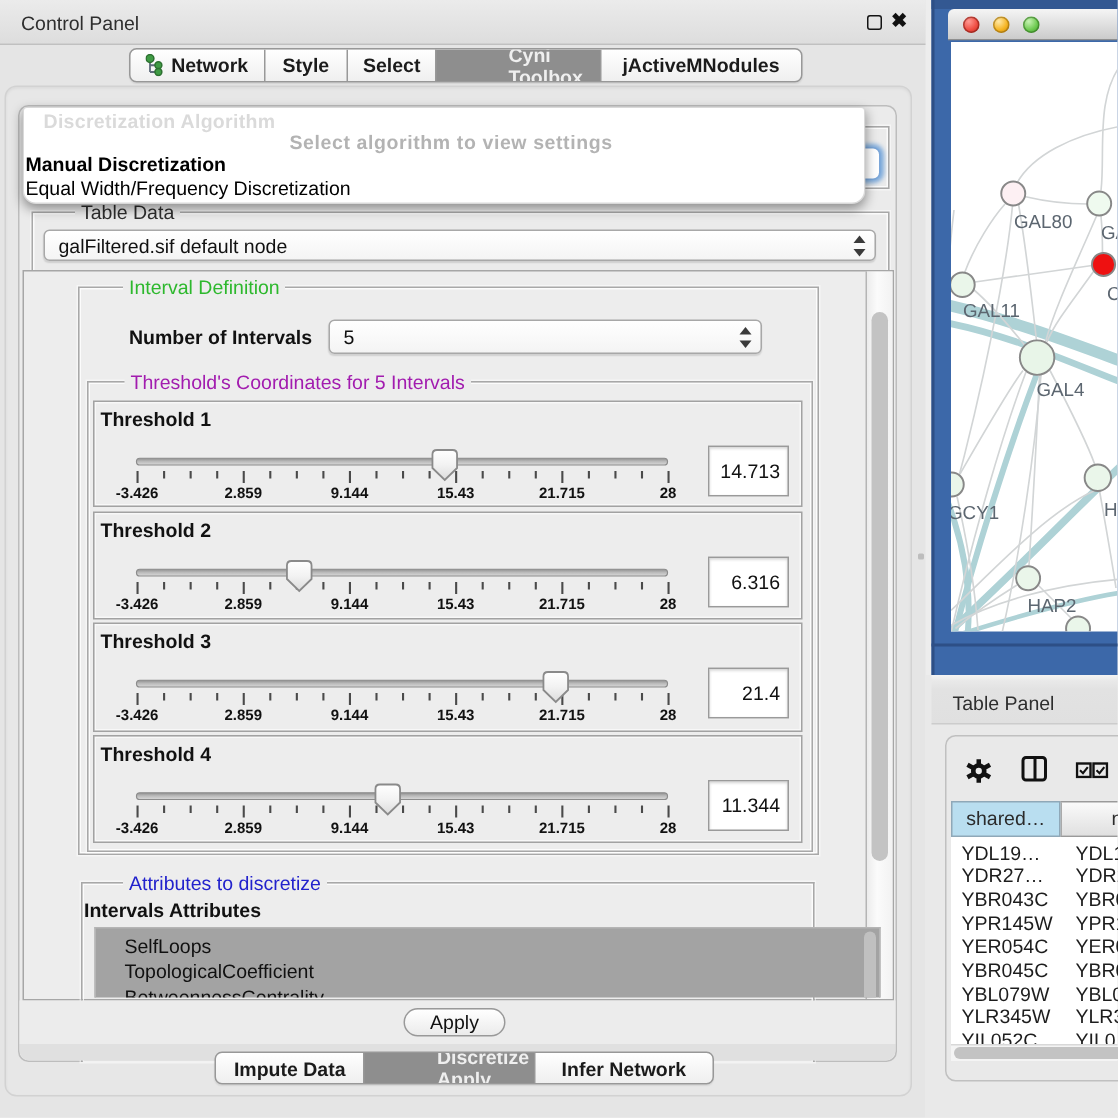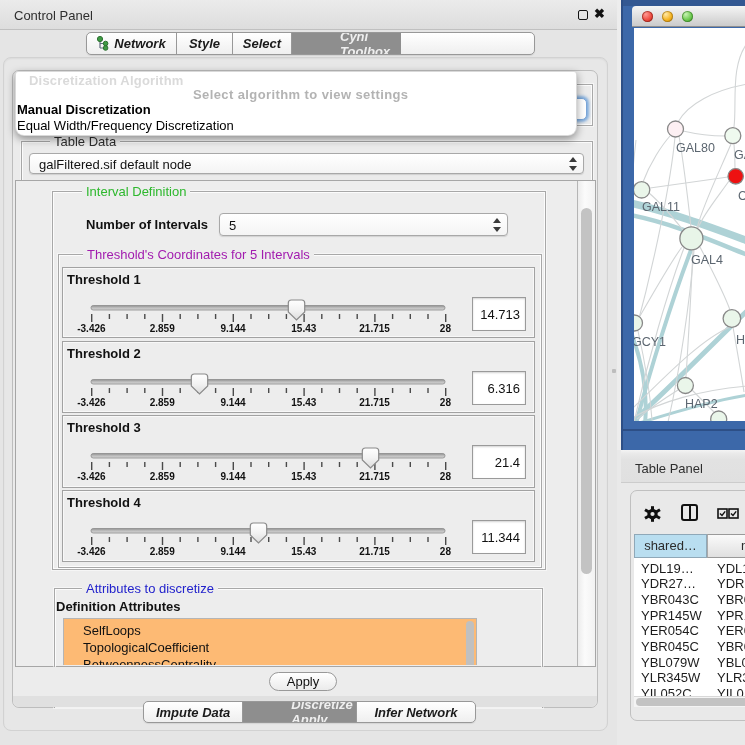--- a/index.html
+++ b/index.html
@@ -10,21 +10,21 @@
 .tfield { position:absolute; left:472px; width:54px; height:34px; background:#fff; border:1px solid #9a9a9a; box-shadow:inset 0 1px 2px rgba(0,0,0,0.18); }
 .tfield span { position:absolute; right:5px; top:50%; transform:translateY(-50%); font-size:13px; color:#111; }
 .group { position:absolute; border:1px solid #a8a8a8; box-shadow:inset 0 0 0 1px rgba(255,255,255,0.8), 0 0 0 1px rgba(255,255,255,0.5); }
 .gtitle { position:absolute; font-size:13px; padding:0 4px; white-space:nowrap;margin-left:25px; }
 .combo { position:absolute; background:linear-gradient(#ffffff,#f4f4f4); border:1px solid #a8a8a8; border-radius:4px; box-shadow:0 1px 1px rgba(0,0,0,0.12); }
 .combo .txt { position:absolute; left:9px; top:50%; transform:translateY(-50%); font-size:13px; color:#111; white-space:nowrap; }
 .arrows { position:absolute; right:6px; top:50%; transform:translateY(-50%); width:9px; height:14px; }
 .arrows .up { position:absolute; left:1px; top:0; width:0; height:0; border-left:4px solid transparent; border-right:4px solid transparent; border-bottom:5px solid #3a3a3a; }
 .arrows .dn { position:absolute; left:1px; bottom:0; width:0; height:0; border-left:4px solid transparent; border-right:4px solid transparent; border-top:5px solid #3a3a3a; }
 .seg { position:absolute; display:flex; border:1px solid #989898; border-radius:5px; overflow:hidden; background:linear-gradient(#ffffff,#efefef); box-shadow:0 1px 1px rgba(0,0,0,0.08); }
-.seg div { height:100%; display:flex; align-items:center; justify-content:center; font-size:13px; font-weight:bold; color:#1b1b1b; border-left:1px solid #989898;font-style:italic; }
+.seg div { height:100%; display:flex; align-items:center; justify-content:center; font-size:13px; font-weight:bold; color:#1b1b1b; border-left:1px solid #989898; }
 .seg div:first-child { border-left:none; }
 .seg .sel { background:#8e8e8e; color:#efefef;padding-left:48px; }
 </style></head>
 <body>
 <div id="page">
 
 
 <div class="abs" style="left:0;top:0;width:617px;height:745px;background:#e5e5e5"></div>
 
 <div class="abs" style="left:0;top:0;width:617px;height:30px;background:linear-gradient(#ebebeb,#dddddd);border-bottom:1px solid #c0c0c0"></div>
@@ -38,20 +38,21 @@
 <div class="seg" style="left:86px;top:32px;width:449px;height:23px">
 <div style="width:89px"><svg width="13" height="15" viewBox="0 0 13 15" style="margin-right:4px">
           <path d="M3 4 V12 M3 7.5 H7 M3 12 H7" stroke="#5e6b7a" stroke-width="1.2" fill="none"></path>
           <circle cx="3" cy="3" r="2.6" fill="#3f9b44" stroke="#2d7031"></circle>
           <circle cx="8.6" cy="7.5" r="2.3" fill="#3f9b44" stroke="#2d7031"></circle>
           <circle cx="8.6" cy="12" r="2.3" fill="#3f9b44" stroke="#2d7031"></circle>
         </svg>Network</div>
 <div style="width:56px">Style</div>
 <div style="width:59px">Select</div>
 <div class="sel" style="width:110px">Cyni Toolbox</div>
+<div style="width:135px">jActiveMNodules</div>
 </div>
 
 
 <div class="abs" style="left:12px;top:70px;width:586px;height:638px;background:#ebebeb;border:1px solid #bdbdbd;border-radius:7px"></div>
 
 
 <div class="group" style="left:21px;top:84px;width:572px;height:42px"></div>
 <div class="abs" style="left:562px;top:98px;width:25px;height:22px;background:#fff;border:1px solid #7ba6d8;border-radius:5px;box-shadow:0 0 3px 2px rgba(90,150,215,0.75)"></div>
 
 
@@ -271,22 +272,22 @@
       <text x="312.6" y="65" text-anchor="middle" font-size="10" font-weight="bold" fill="#111">21.715</text>
       <text x="383.4" y="65" text-anchor="middle" font-size="10" font-weight="bold" fill="#111">28</text>
     </svg>
 <div class="tfield" style="top:520px">
       <span>11.344</span>
     </div>
 
 
 <div class="group" style="left:54px;top:588px;width:489px;height:120px;border-bottom:none"></div>
 <div class="gtitle" style="left:57px;top:581px;color:#2222cc;background:#ededed">Attributes to discretize</div>
-<div class="blab" style="left:56px;top:599px">Definition Attributes</div>
-<div class="abs" style="left:63px;top:618px;width:414px;height:47px;background:#fdba74;border:1px solid #b5b5b5;border-bottom:none;overflow:hidden">
+<div class="blab" style="left:56px;top:599px">Intervals Attributes</div>
+<div class="abs" style="left:63px;top:618px;width:524px;height:47px;background:#a3a3a3;border:1px solid #b5b5b5;border-bottom:none;overflow:hidden">
   <div style="position:absolute;left:19px;top:3px;font-size:13px;color:#111;line-height:17px">SelfLoops<br>TopologicalCoefficient<br>BetweennessCentrality</div>
   <div style="position:absolute;right:2px;top:2px;width:8px;height:60px;background:#c0c0c0;border-radius:4px"></div>
 </div>
 
 <div class="abs" style="left:13px;top:667px;width:584px;height:29px;background:#ececec"></div>
 <div class="abs" style="left:13px;top:696px;width:584px;height:11px;background:#e0e0e0;border-radius:0 0 7px 7px"></div>
 <div class="abs" style="left:269px;top:672px;width:68px;height:19px;background:linear-gradient(#ffffff,#ebebeb);border:1px solid #999;border-radius:10px;text-align:center;font-size:13px;color:#111;line-height:17px">Apply</div>
 
 
 <div class="seg" style="left:143px;top:701px;width:333px;height:22px">

